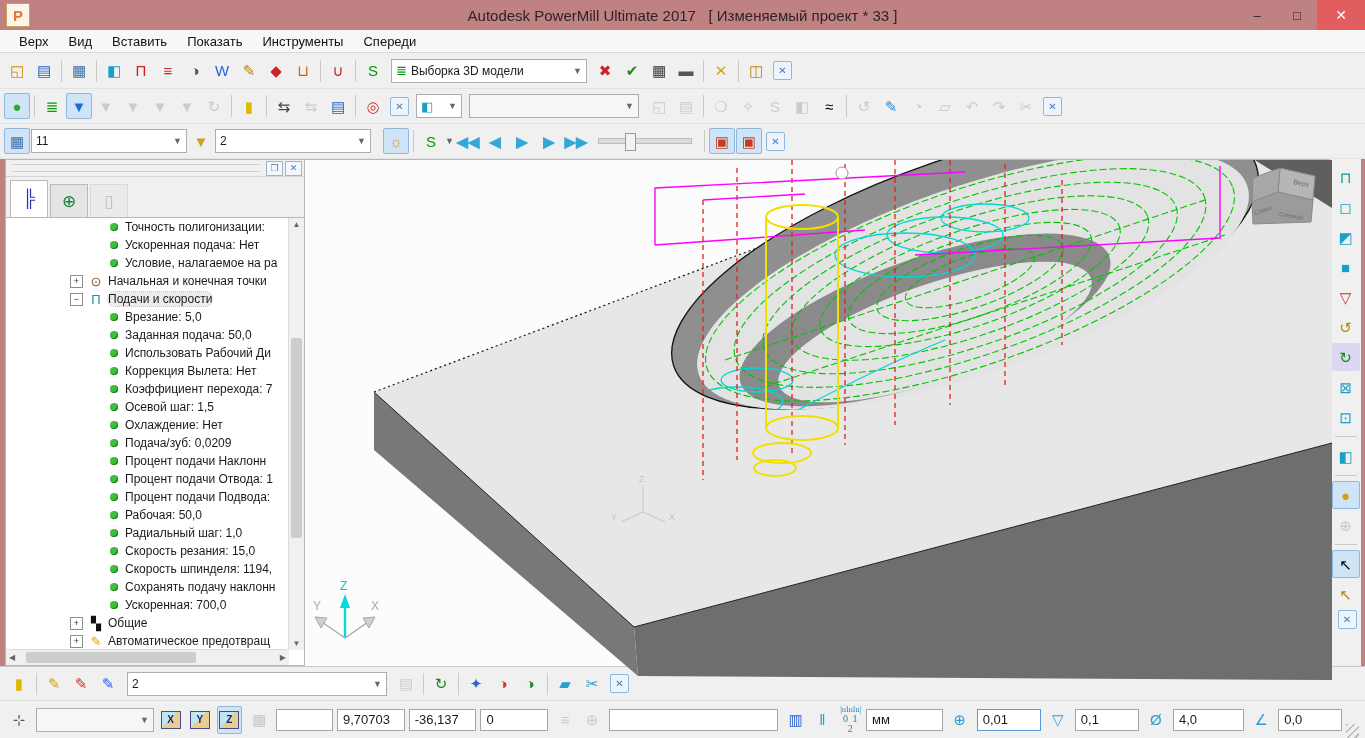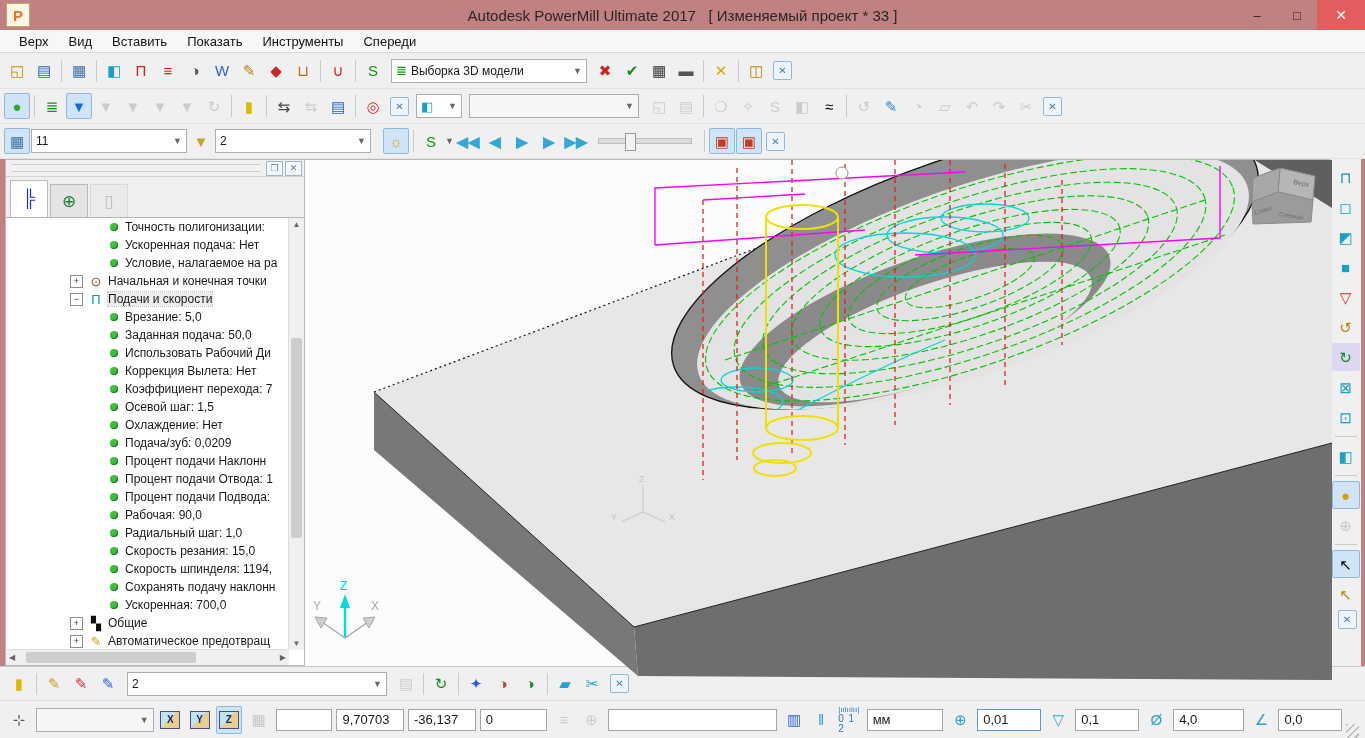--- a/index.html
+++ b/index.html
@@ -52,21 +52,21 @@
   .treewrap{flex:1;background:#fff;position:relative;overflow:hidden;}
   .tree{position:absolute;inset:0 15px 15px 0;overflow:hidden;
         background-image:repeating-linear-gradient(to bottom,transparent 0 2px,transparent 2px 4px);}
   .trow{height:18px;display:flex;align-items:center;white-space:nowrap;font-size:12px;}
   .trow .expbox{width:11px;height:11px;border:1px solid #8e8e8e;background:#fff;display:inline-flex;align-items:center;
         justify-content:center;font-size:9px;line-height:1;color:#333;margin-right:4px;flex:0 0 auto;}
   .trow .nicon{width:18px;text-align:center;margin-right:3px;font-size:13px;flex:0 0 auto;}
   .trow .bullet{width:8px;height:8px;border-radius:50%;background:#3cc13c;box-shadow:inset -1px -1px 1px #1e7f1e;margin-right:7px;flex:0 0 auto;}
   .trow.node{padding-left:64px;}
   .trow.leaf{padding-left:104px;}
-  .trow .lbl.selbg{background:#ececec;outline:1px dotted #bbb;}
+  .trow .lbl.selbg{background:#ececec;outline:1px dotted #bbb;border-radius:7px;}
   .vscroll{position:absolute;top:0;bottom:15px;right:0;width:15px;background:#f0f0f0;border-left:1px solid #dcdcdc;
            display:flex;flex-direction:column;align-items:center;font-size:8px;color:#666;}
   .vscroll .thumbv{width:11px;background:#cdcdcd;border-radius:2px;position:absolute;top:120px;height:200px;left:2px;}
   .hscroll{position:absolute;left:0;right:15px;bottom:0;height:15px;background:#f0f0f0;border-top:1px solid #dcdcdc;
            display:flex;align-items:center;font-size:8px;color:#666;}
   .hscroll .thumbh{height:11px;background:#cdcdcd;border-radius:2px;flex:0 0 170px;margin-left:8px;}
   .sb-arrow{padding:2px 3px;}
   
   .viewport{flex:1;background:#fcfcfc;border-top:1px solid #b9b9b9;position:relative;min-width:0;}
   .viewport svg{display:block;}
@@ -79,21 +79,21 @@
   .botA{height:33px;background:#f0f0f0;border-top:1px solid #c9c9c9;display:flex;align-items:center;padding:0 6px;gap:2px;flex:0 0 auto;}
   .botB{height:37px;background:#f0f0f0;border-top:1px solid #dcdcdc;display:flex;align-items:center;padding:0 6px;gap:4px;flex:0 0 auto;}
   .field{background:#fff;border:1px solid #a6a6a6;height:20px;display:flex;align-items:center;padding:0 5px;font-size:13px;}
   .field.bluebrd{border-color:#5b9bd5;}
   .cubebtn{width:26px;height:26px;display:inline-flex;align-items:center;justify-content:center;border:1px solid transparent;border-radius:2px;}
   .cubebtn .cb{width:18px;height:16px;background:linear-gradient(135deg,#bfe6f2 0 45%,#e8cf8e 45% 100%);border:1px solid #4a4a8a;
                display:flex;align-items:center;justify-content:center;font-size:10px;font-weight:bold;color:#22227a;}
   .cubebtn.sel{background:#cfe4f7;border-color:#8fb8de;}
   .grip{margin-left:auto;width:14px;height:14px;align-self:flex-end;
         background:repeating-linear-gradient(135deg,#bdbdbd 0 2px,transparent 2px 5px);}
-  .ruler-ic{font-size:8px;color:#1d7fb5;line-height:1;}
+  .ruler-ic{font-size:8px;color:#1d7fb5;line-height:1;text-align:center;font-family:Liberation Serif, serif;}
   .ruler-ic .rl{font-size:10px;letter-spacing:1px;}
 </style>
 </head>
 <body>
 
 <div class="app">
 
   <div class="titlebar">
     <div class="appicon">
         <span>P</span>
@@ -441,21 +441,21 @@
             <div class="trow leaf">
               <span class="bullet"></span>
               <span class="lbl">Процент подачи Отвода: 1</span>
             </div>
             <div class="trow leaf">
               <span class="bullet"></span>
               <span class="lbl">Процент подачи Подвода:</span>
             </div>
             <div class="trow leaf">
               <span class="bullet"></span>
-              <span class="lbl">Рабочая: 90,0</span>
+              <span class="lbl">Рабочая: 50,0</span>
             </div>
             <div class="trow leaf">
               <span class="bullet"></span>
               <span class="lbl">Радиальный шаг: 1,0</span>
             </div>
             <div class="trow leaf">
               <span class="bullet"></span>
               <span class="lbl">Скорость резания: 15,0</span>
             </div>
             <div class="trow leaf">

